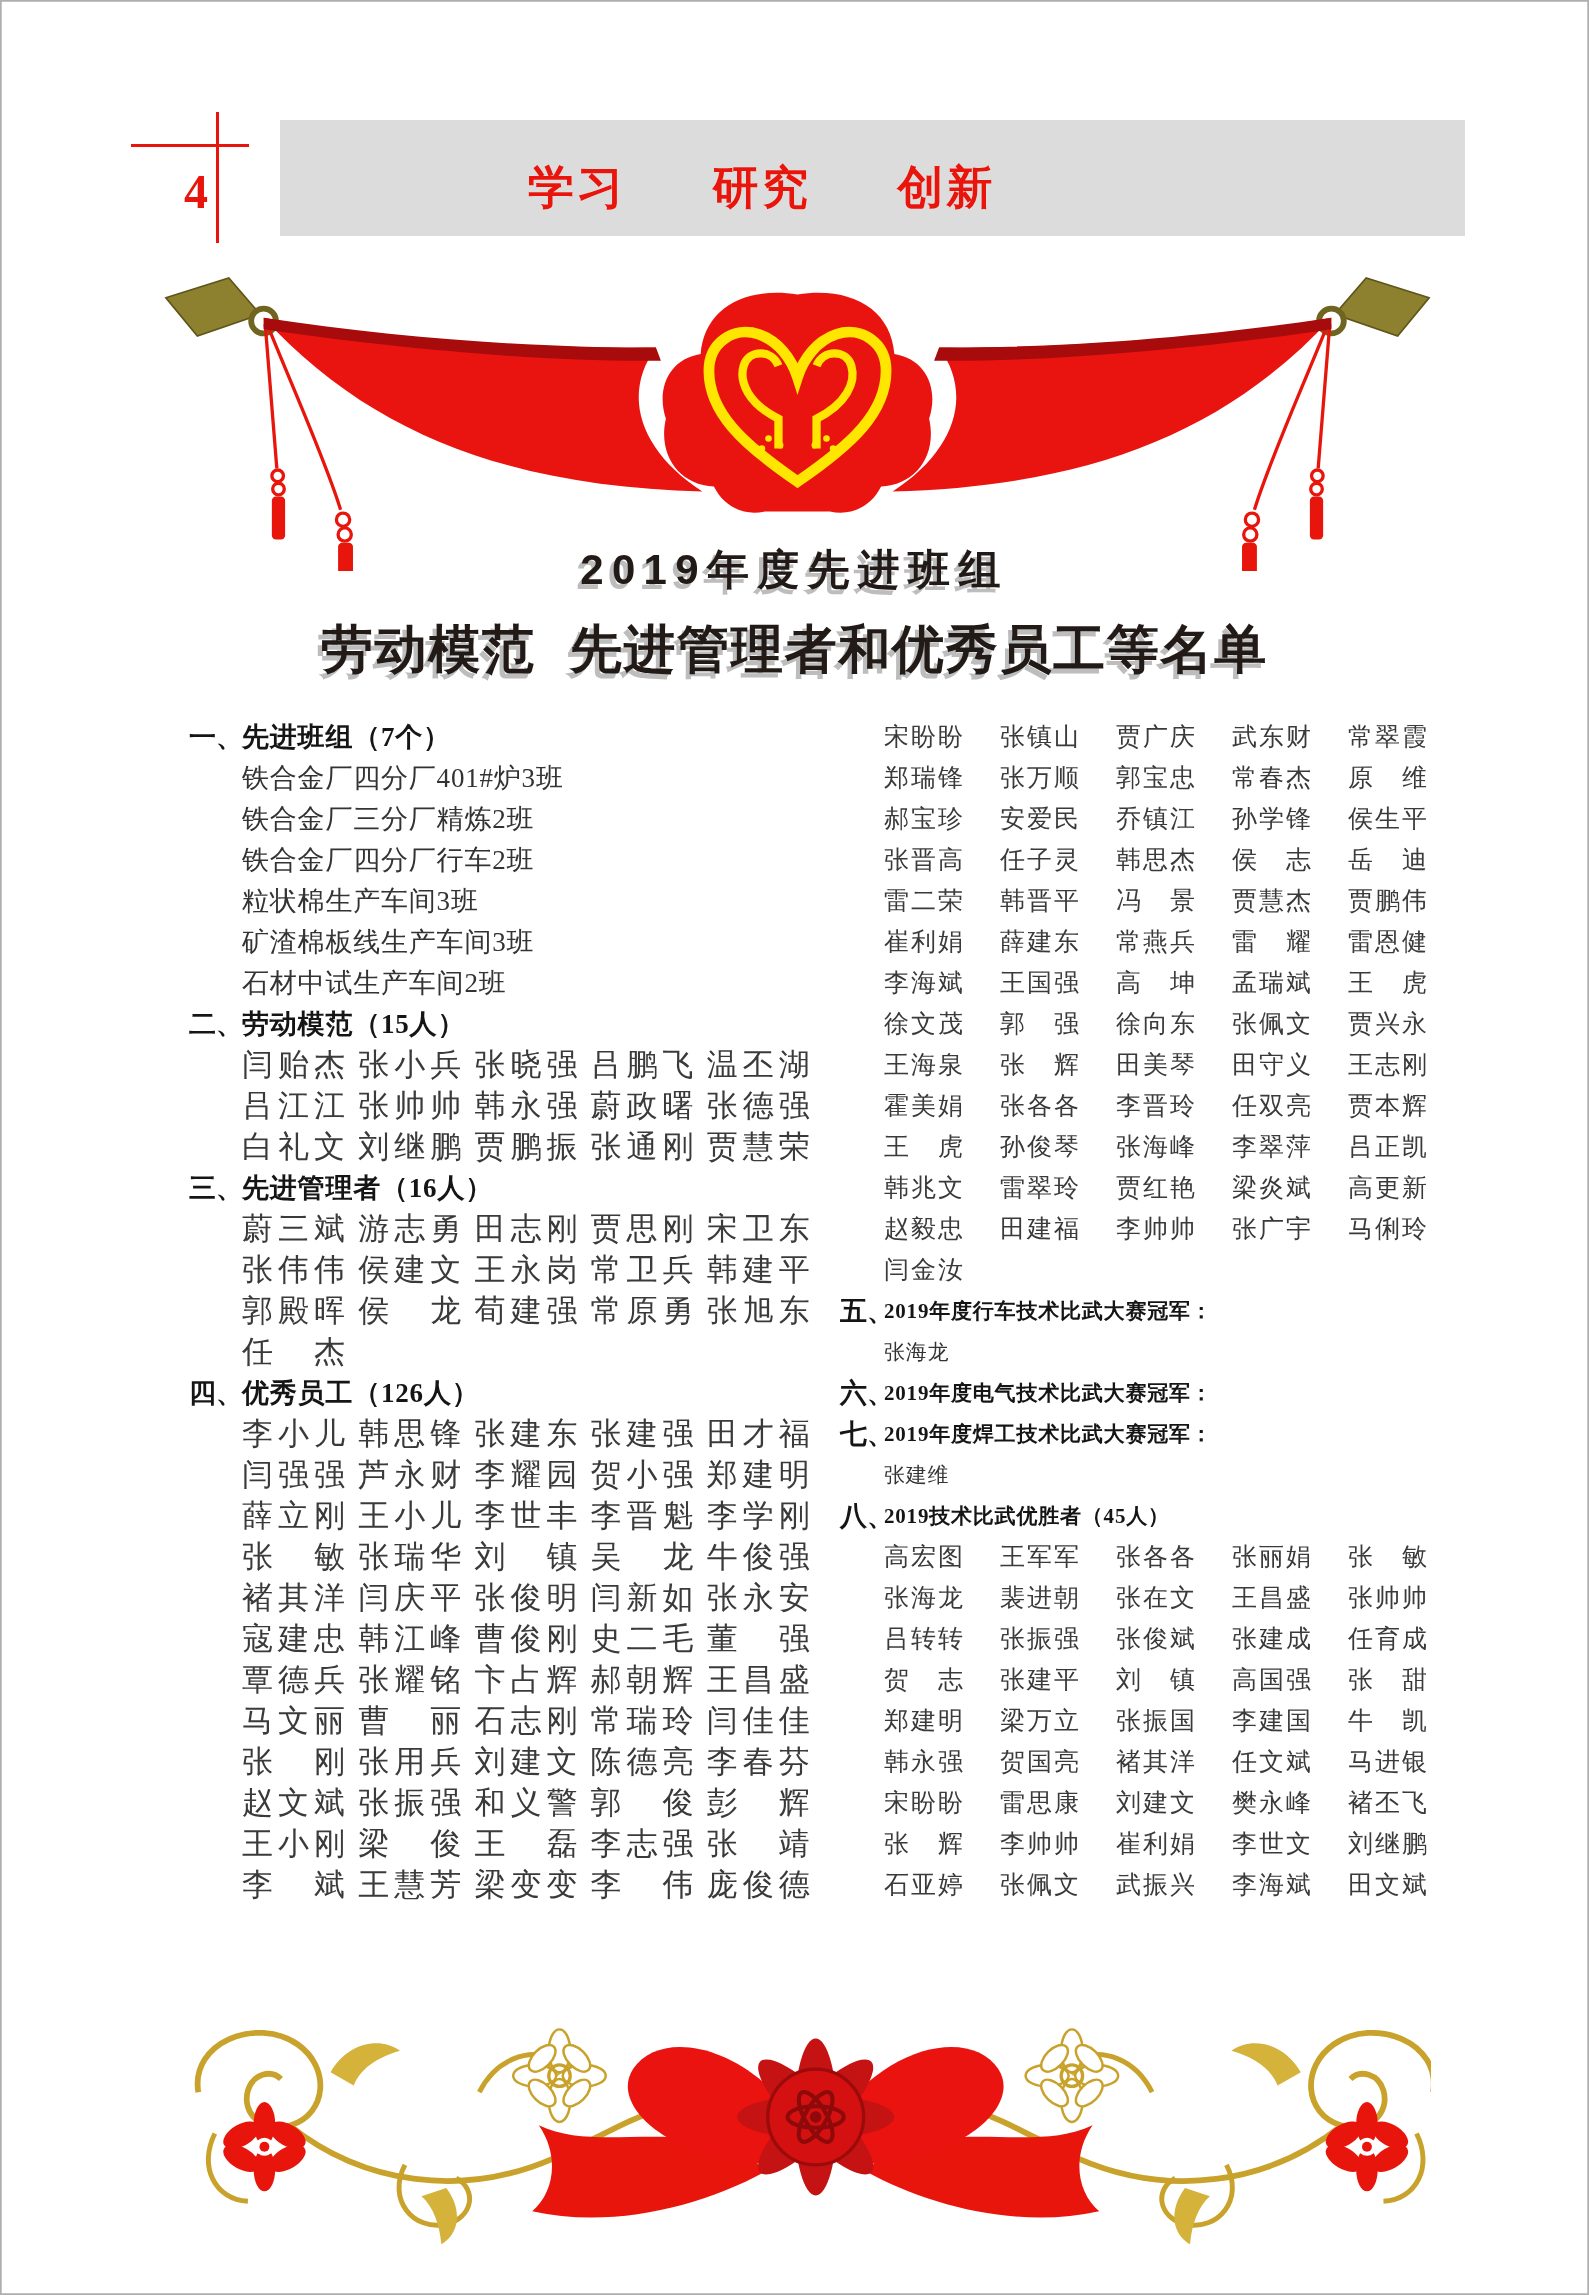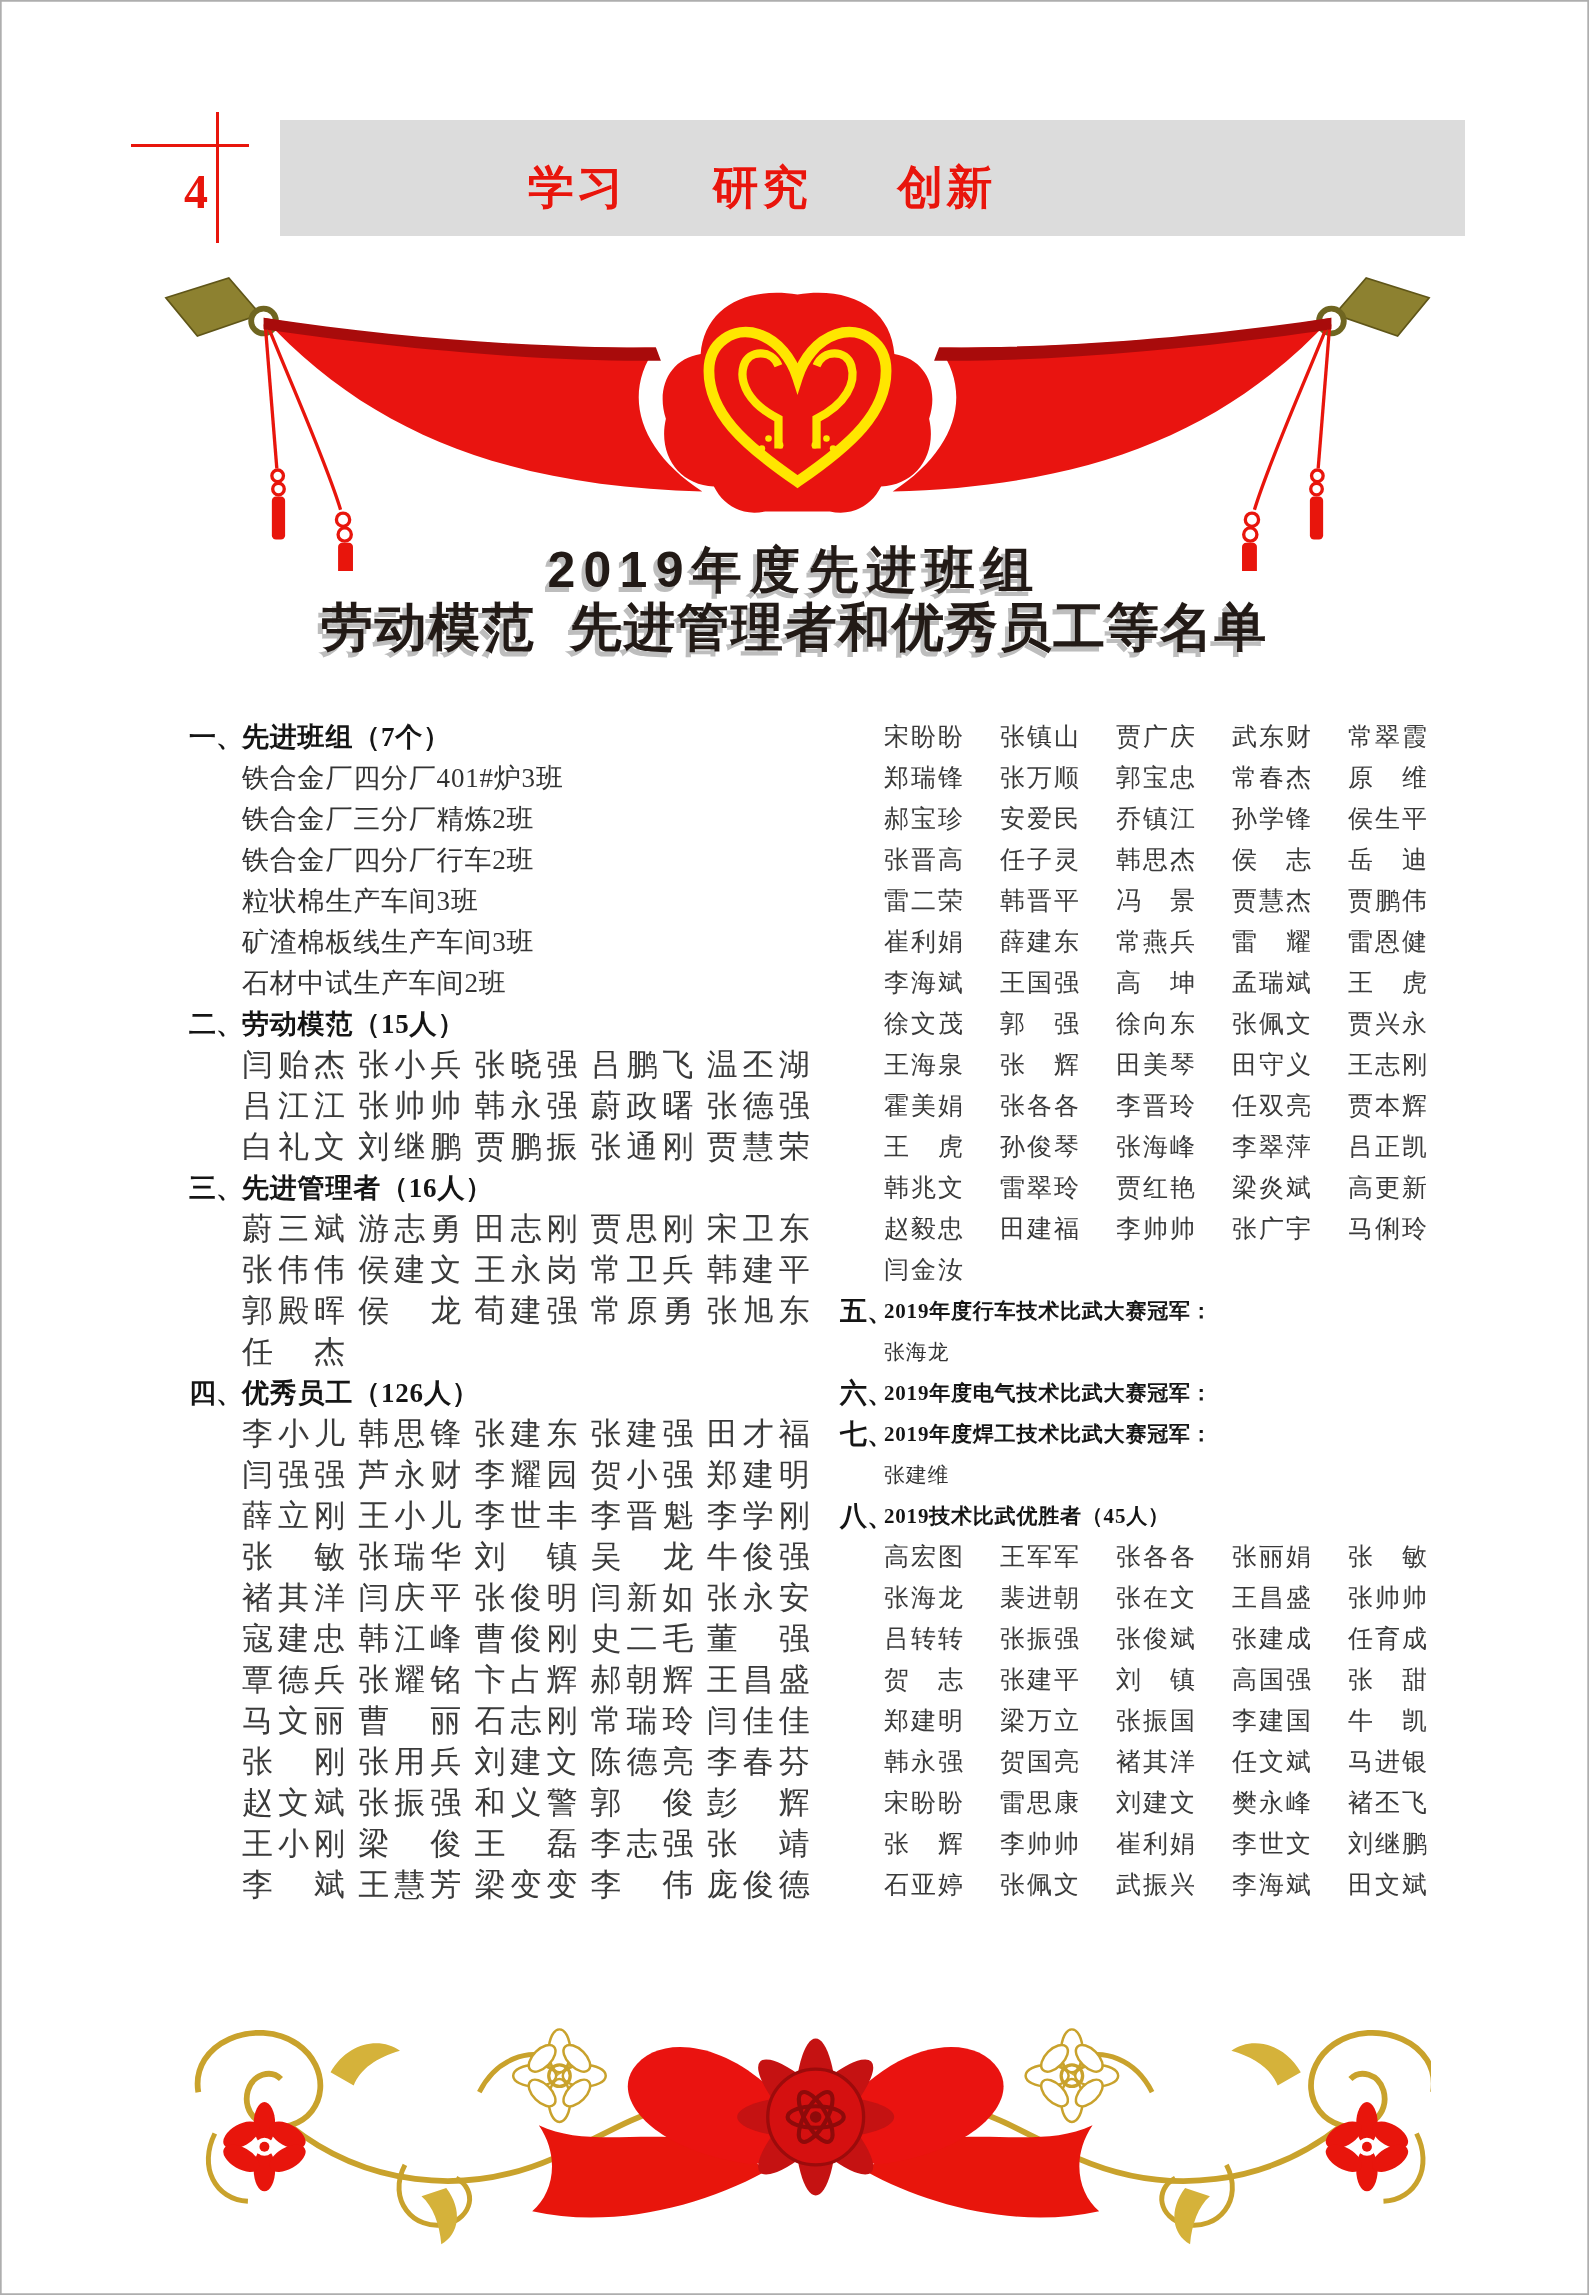--- a/index.html
+++ b/index.html
@@ -13,22 +13,22 @@
       color:#e8150c;font-size:48px;font-weight:bold;font-family:"Liberation Serif",serif;}
   
   #slogan-bar{position:absolute;left:280px;top:120px;width:1185px;height:116px;background:#dcdcdc;
       display:flex;align-items:center;}
   #slogan-words{display:flex;gap:86px;padding-left:248px;padding-top:20px;
       color:#e8150c;font-size:46px;font-weight:bold;letter-spacing:3.3px;
       font-family:"Liberation Sans","DejaVu Sans",sans-serif;text-shadow:0 0 0.8px #fff;}
   
   .big-title{position:absolute;left:0;width:1589px;text-align:center;color:#221a16;font-weight:bold;
       font-family:"Liberation Sans","DejaVu Sans",sans-serif;text-shadow:-4.1px 5px 0 #bdbdbd;}
-  #title-line1{top:531px;font-size:50px;letter-spacing:8.3px;height:78px;line-height:78px;}
-  #title-line2{top:587px;font-size:52px;letter-spacing:1.7px;word-spacing:18px;height:81px;line-height:81px;}
+  #title-line1{top:531px;font-size:42px;letter-spacing:8.3px;height:78px;line-height:78px;}
+  #title-line2{top:609px;font-size:52px;letter-spacing:1.7px;word-spacing:18px;height:81px;line-height:81px;}
   
   .col{position:absolute;top:716px;color:#333;}
   #left-col{left:189px;width:654px;}
   #right-col{left:840px;width:629px;}
   .line{height:41px;display:flex;align-items:center;white-space:nowrap;}
   .line.header{color:#151515;font-weight:bold;}
   .num{flex:none;font-weight:bold;}
   #left-col .num{width:53px;font-size:27px;}
   #right-col .num{width:44px;font-size:27px;}
   #left-col .htext,#left-col .itext{font-size:27px;letter-spacing:0.8px;}

